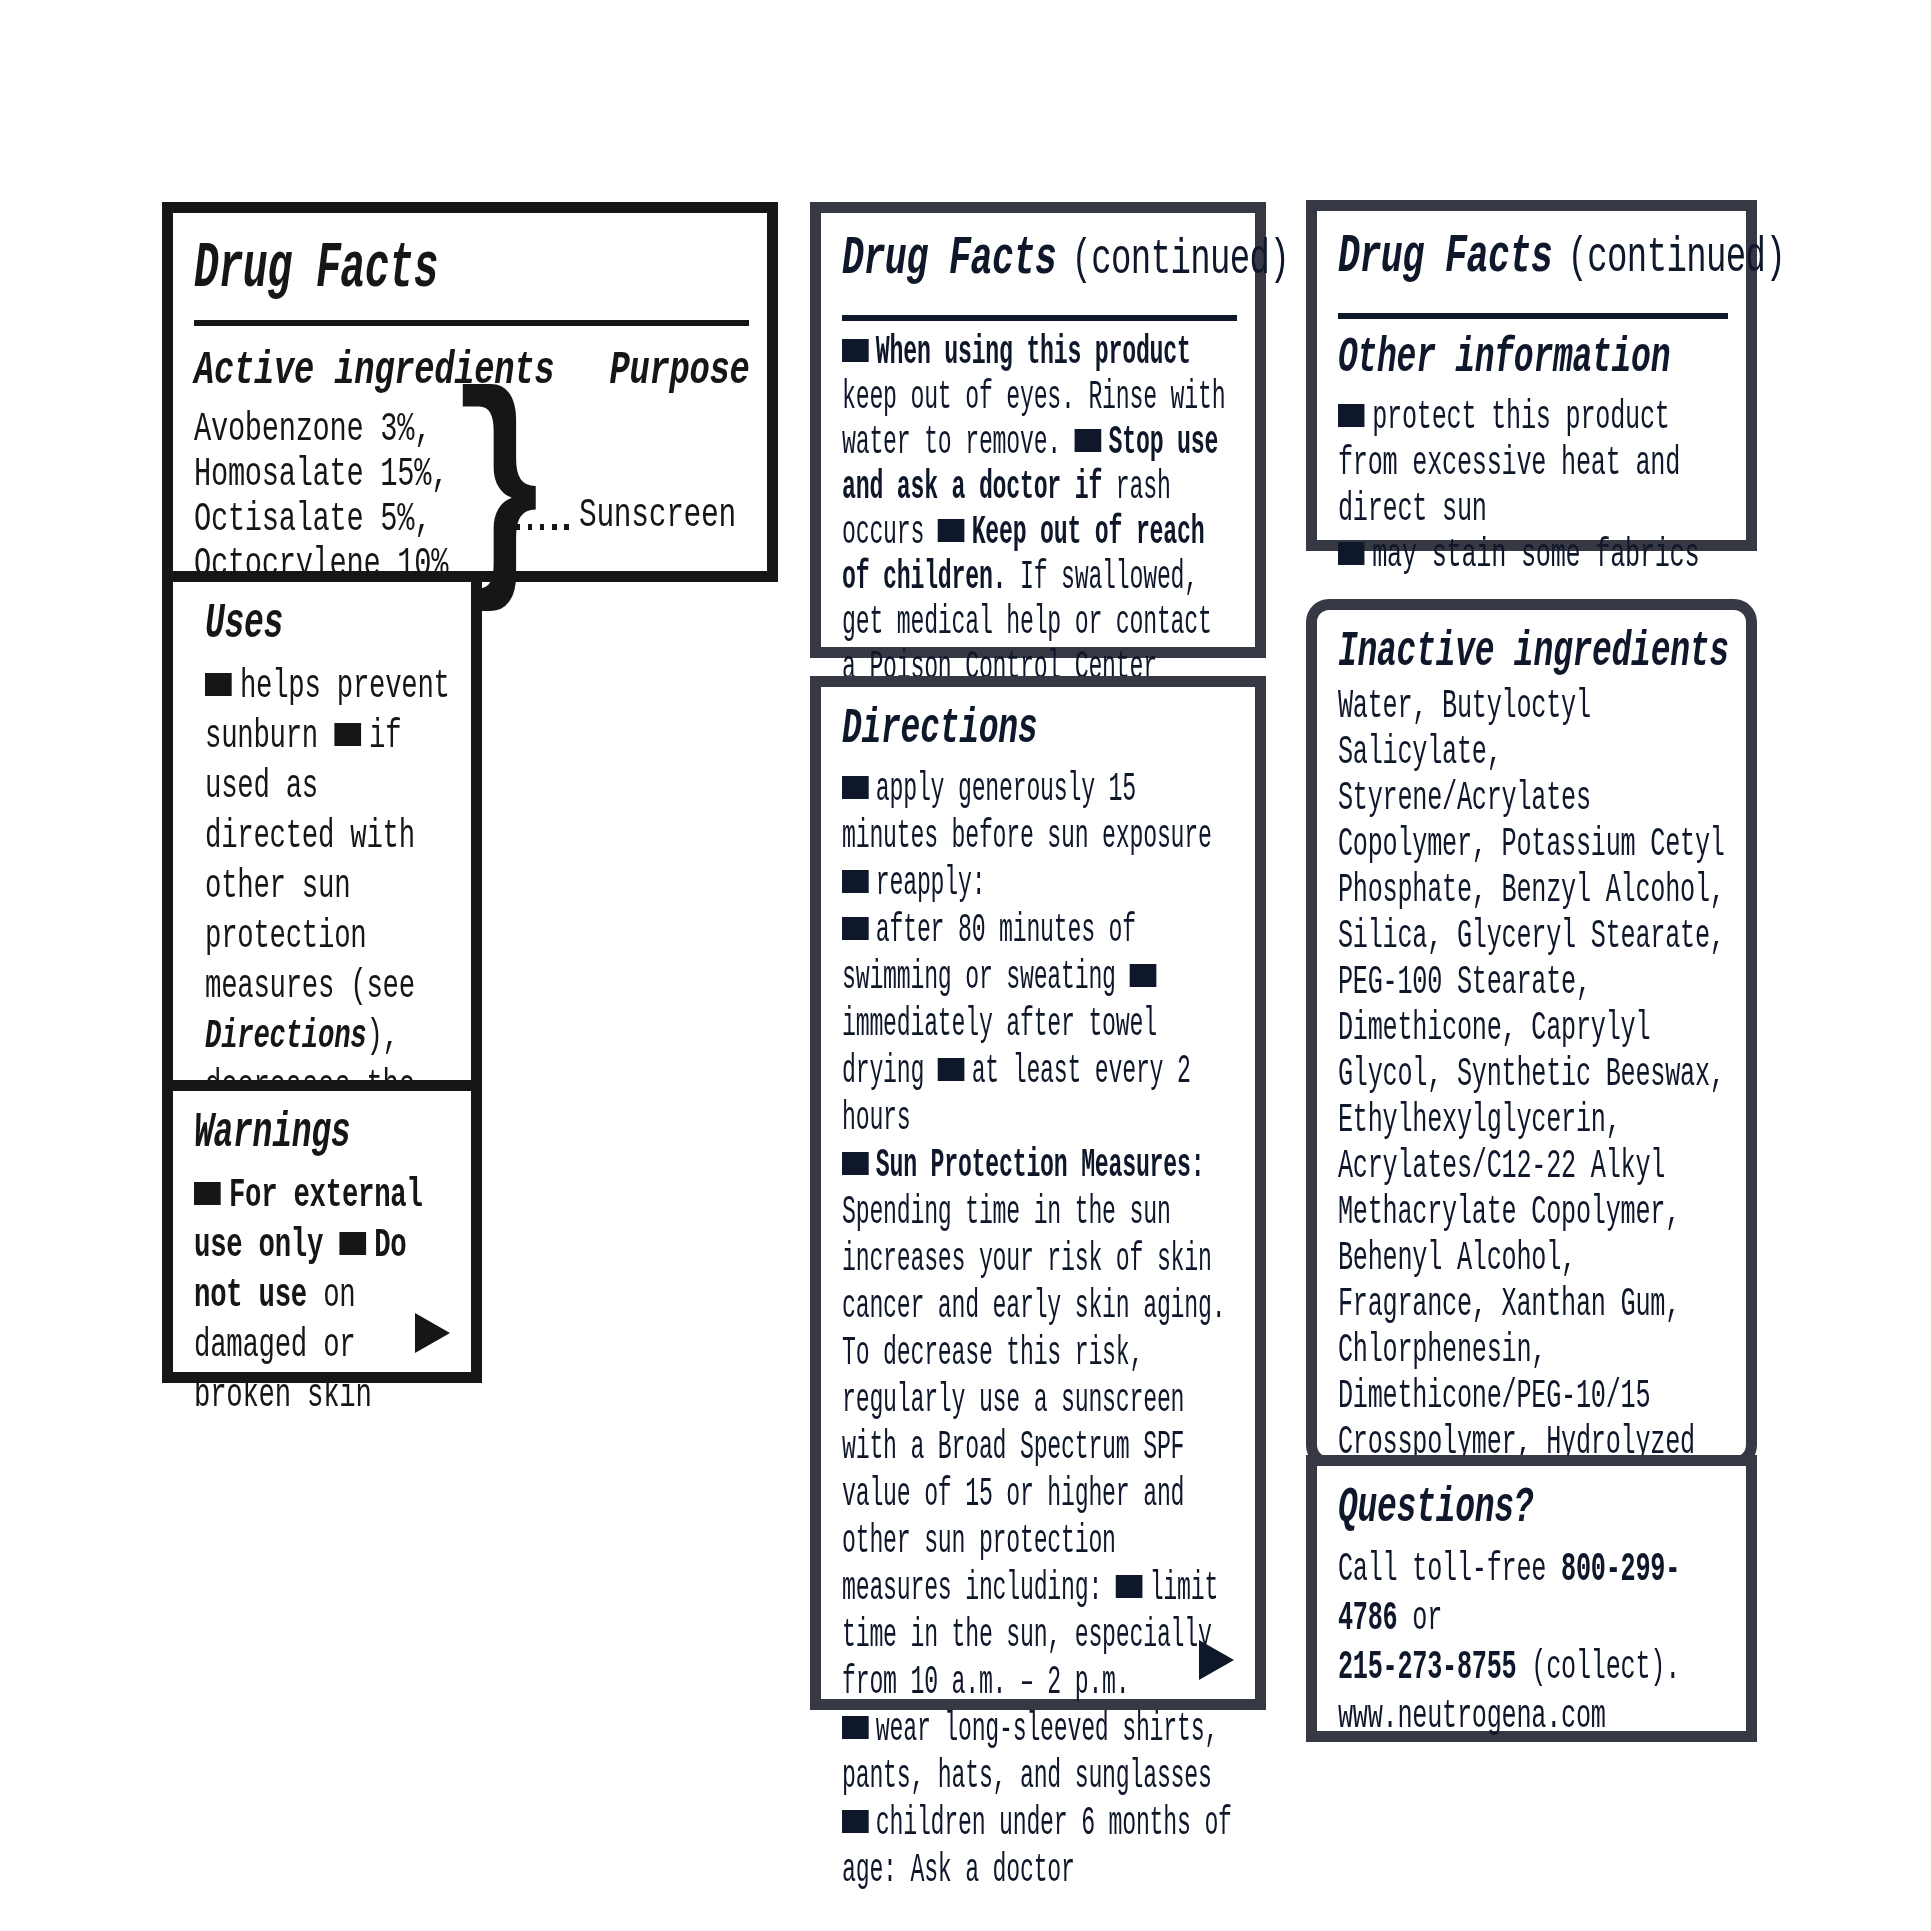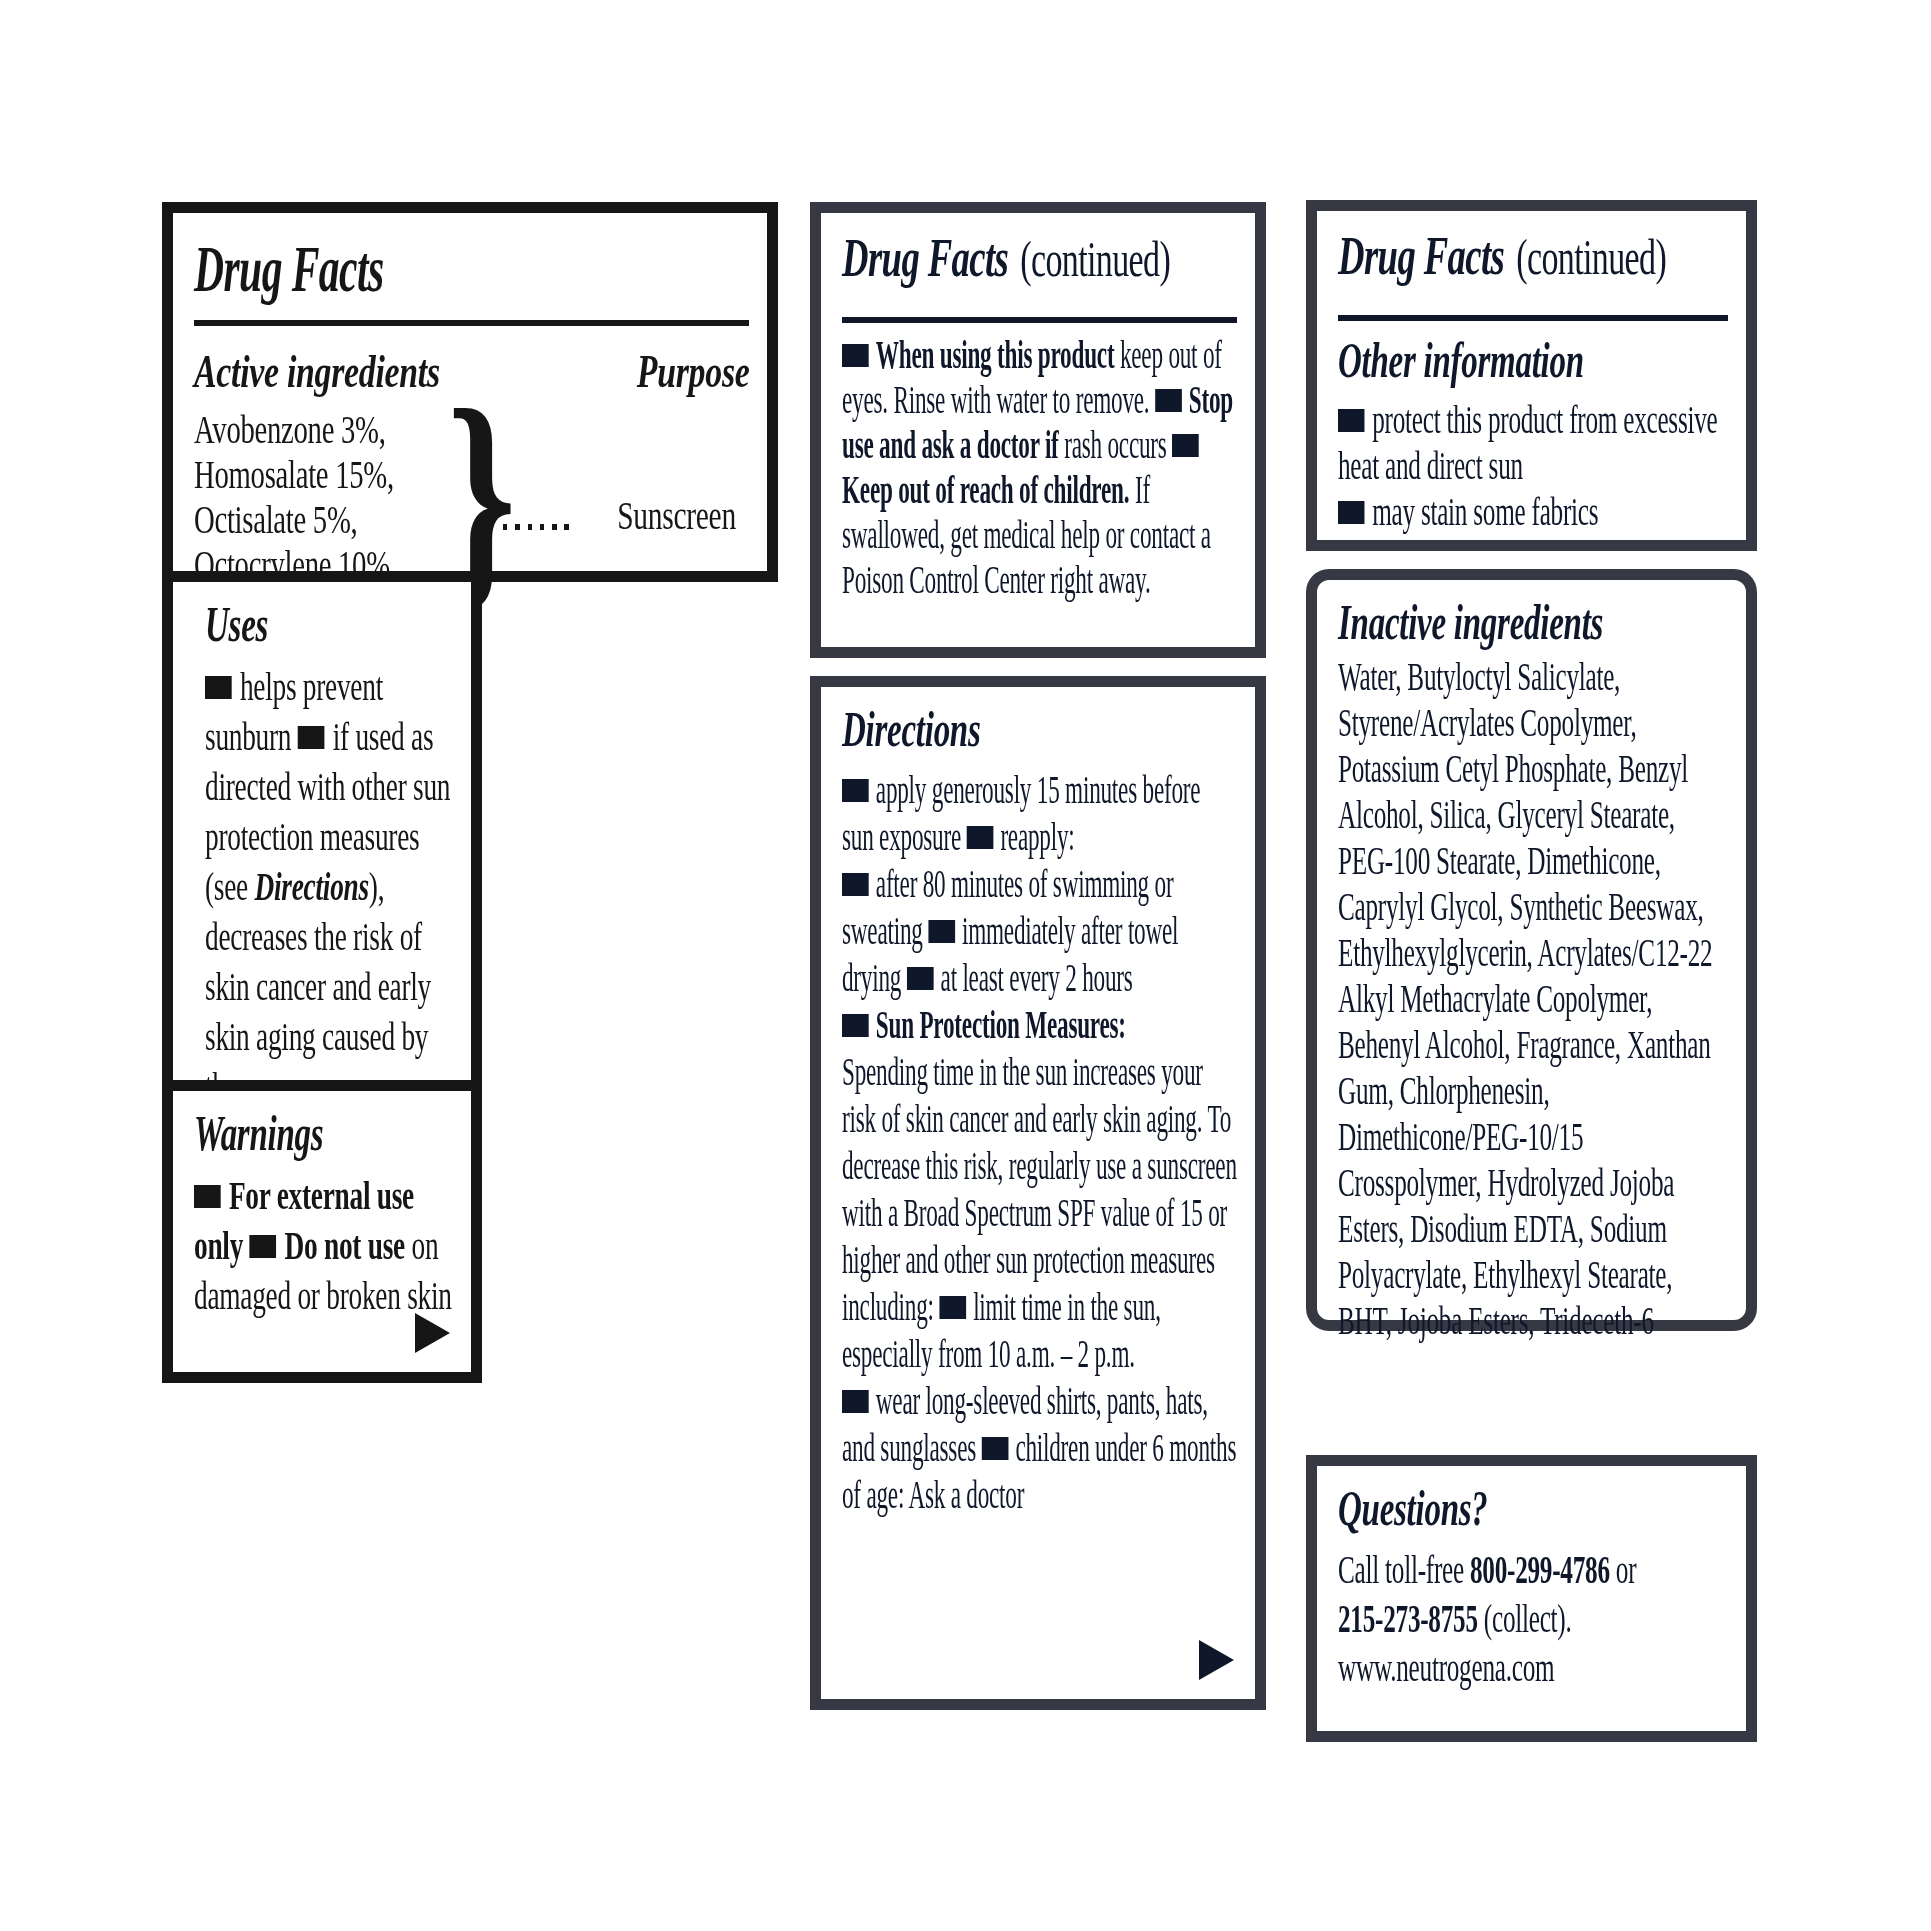--- a/index.html
+++ b/index.html
@@ -1,30 +1,30 @@
 <!DOCTYPE html>
 <html style="font-size:14px"><head>
 <meta charset="utf-8">
 <style>
   html,body { margin:0; padding:0; background:#ffffff; }
   .canvas { position:relative; width:1931px; height:1931px; background:#ffffff; overflow:hidden;
-            font-family:Liberation Serif, serif; }
+            font-family:Liberation Mono, monospace; }
   .panel { position:absolute; background:#fff; border:11.4px solid; box-sizing:border-box;
            padding:8.8px 17.6px 8.8px 21px; }
   .c1 { color:#161616; border-color:#161616; }
   .c2 { color:#0f172a; border-color:#363844; }
 
   
   #p-active   { left:162px;  top:202px;  width:616px; height:380px; }
   #p-uses     { left:162px;  top:571px;  width:320px; height:521px;padding-left:32px; }
   #p-warn     { left:162px;  top:1080px; width:320px; height:303px; }
   #p-when     { left:810px;  top:202px;  width:456px; height:456px; }
   #p-dir      { left:810px;  top:676px;  width:456px; height:1034px; }
   #p-other    { left:1306px; top:200px;  width:451px; height:351px; }
-  #p-inactive { left:1306px; top:569px;  width:451px; height:762px;border-radius:23px; }
+  #p-inactive { left:1306px; top:599px;  width:451px; height:869px;border-radius:23px; }
   #p-quest    { left:1306px; top:1455px; width:451px; height:287px; }
 
   
   .df-big { font-size:65px; font-weight:bold; font-style:italic; line-height:1.1;
             letter-spacing:-0.9px; transform:scaleX(0.64); transform-origin:0 0;
             white-space:nowrap; margin-top:12.3px; }
   .df-row { white-space:nowrap; transform:scaleX(0.68); transform-origin:0 0;
             line-height:63px; margin-top:5.3px; }
   .df-row .t { font-size:54px; font-weight:bold; font-style:italic; letter-spacing:-0.9px; }
   .df-row .c { font-size:50px; margin-left:14px; letter-spacing:-0.9px; }

